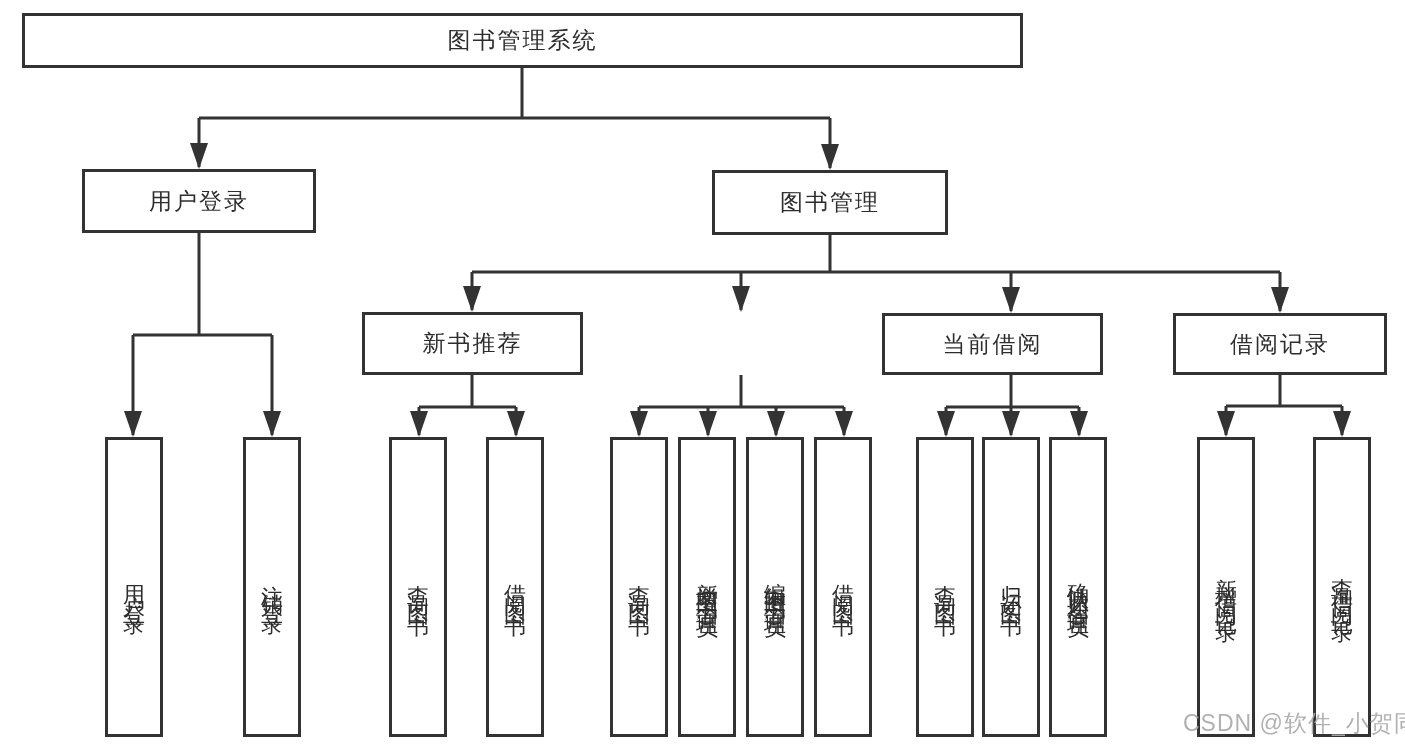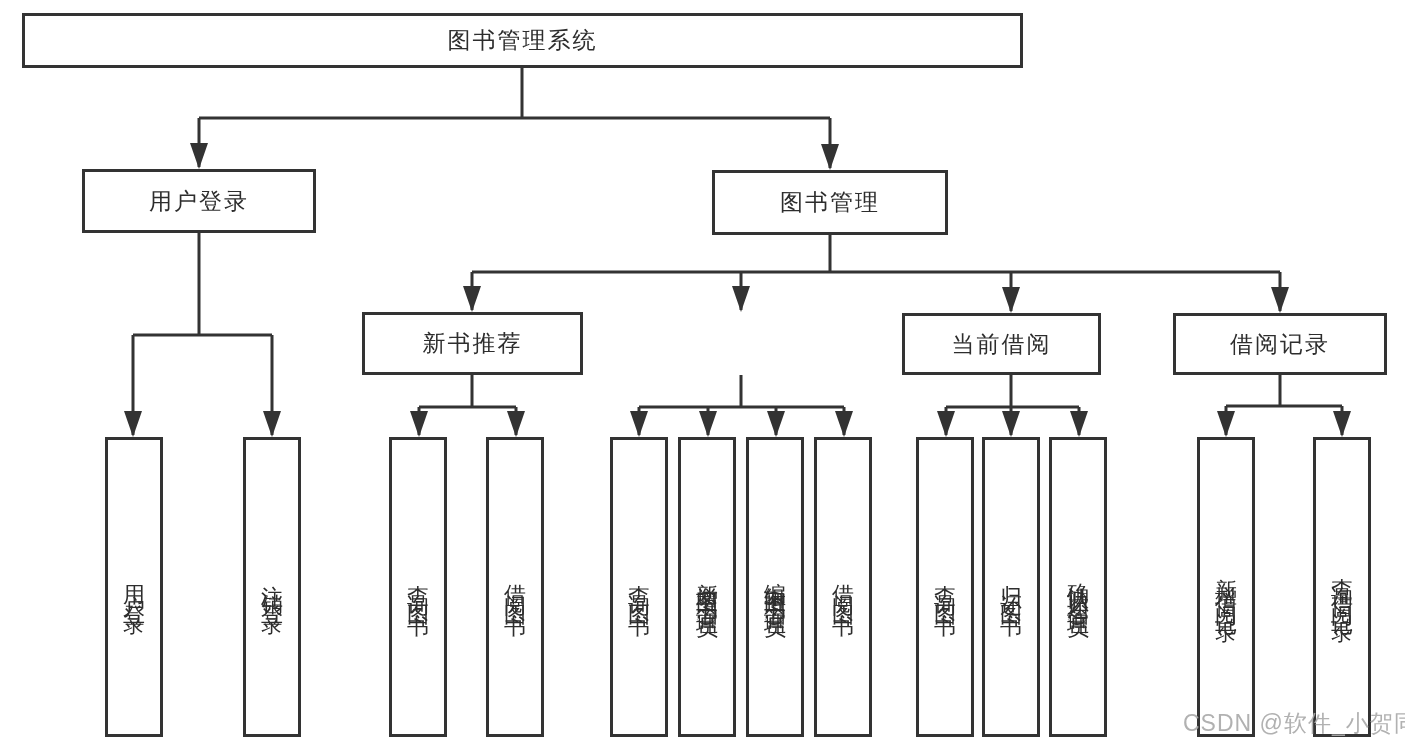--- a/index.html
+++ b/index.html
@@ -20,21 +20,21 @@
   }
   .ls4{letter-spacing:10px;}
   .ls6{letter-spacing:9px;}
   .ls9{letter-spacing:5px;}
   
   .n-root{left:22px;top:13px;width:1001px;height:55px;}
   .n-login{left:82px;top:169px;width:234px;height:64px;}
   .n-bookmgmt{left:712px;top:170px;width:236px;height:65px;}
   .n-newrec{left:362px;top:312px;width:221px;height:63px;}
   .n-borrow{left:634px;top:312px;width:214px;height:63px;}
-  .n-current{left:902px;top:313px;width:199px;height:62px;}
+  .n-current{left:882px;top:313px;width:221px;height:62px;}
   .n-records{left:1173px;top:313px;width:214px;height:62px;}
   .leaf{top:437px;width:58px;height:300px;}
   .x1{left:105px;}  .x2{left:243px;}
   .x3{left:389px;}  .x4{left:486px;}
   .x5{left:610px;}  .x6{left:678px;}  .x7{left:746px;}  .x8{left:814px;}
   .x9{left:916px;}  .x10{left:982px;} .x11{left:1049px;}
   .x12{left:1197px;}.x13{left:1313px;}
   .watermark{
     position:absolute;left:1183px;top:708px;z-index:3;
     font-size:23px;color:#ababab;letter-spacing:1px;white-space:nowrap;opacity:.92;

